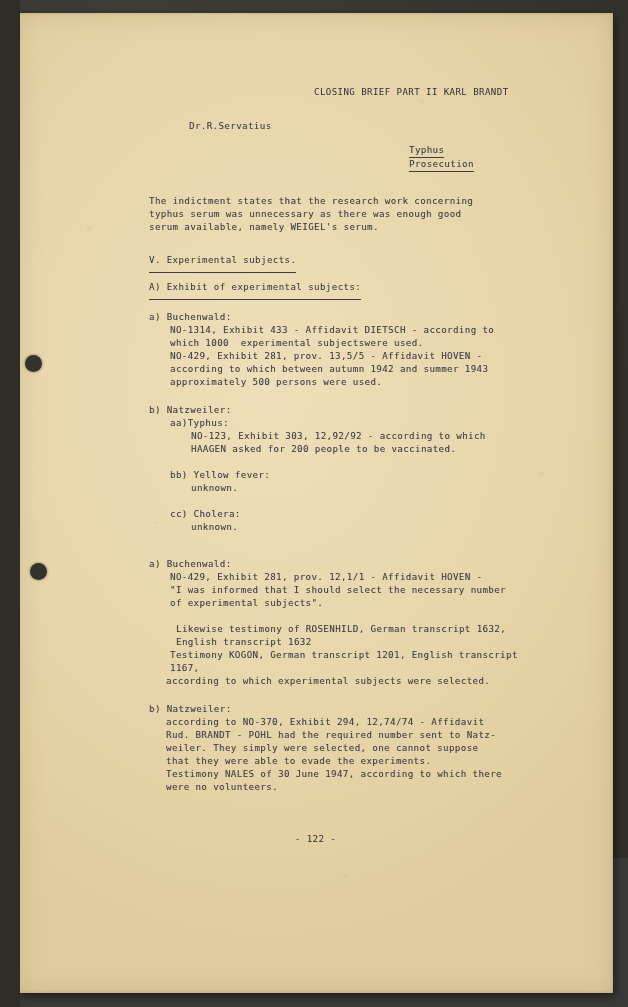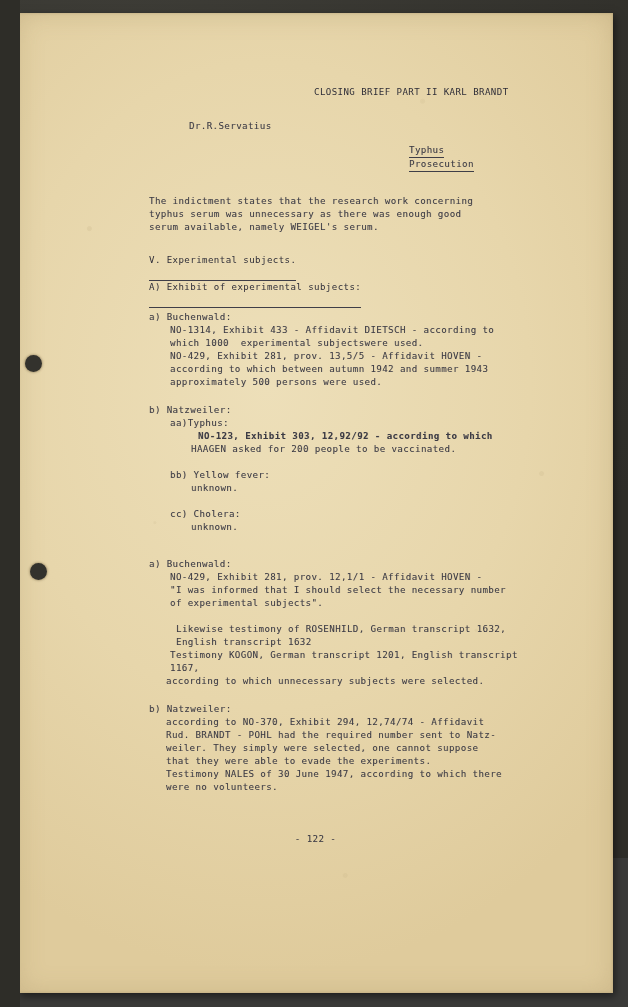--- a/index.html
+++ b/index.html
@@ -114,21 +114,21 @@
   
   .ink {
     color: #3c3b44;
     text-shadow: 0.4px 0.35px 0 rgba(90,85,95,0.30);
   }
   .ink-strong { color: #2f2e38; }
 
   
   .ul-solid {
     border-bottom: 1.1px solid #3f3e47;
-    padding-bottom: 13px;
+    padding-bottom: 5px;
   }
   .u-inline {
     border-bottom: 1px solid #3f3e47;
   }
 
   
   .folio {
     position: absolute;
     width: 595px;
     text-align: center;
@@ -167,21 +167,21 @@
       <div class="line ink" style="left:131px; top:298px;">a) Buchenwald:</div>
       <div class="line ink" style="left:152px; top:311px;">NO-1314, Exhibit 433 - Affidavit DIETSCH - according to</div>
       <div class="line ink" style="left:152px; top:324px;">which 1000  experimental subjectswere used.</div>
       <div class="line ink" style="left:152px; top:337px;">NO-429, Exhibit 281, prov. 13,5/5 - Affidavit HOVEN -</div>
       <div class="line ink" style="left:152px; top:350px;">according to which between autumn 1942 and summer 1943</div>
       <div class="line ink" style="left:152px; top:363px;">approximately 500 persons were used.</div>
 
       
       <div class="line ink" style="left:131px; top:391px;">b) Natzweiler:</div>
       <div class="line ink" style="left:152px; top:404px;">aa)Typhus:</div>
-      <div class="line ink" style="left:180px; top:417px;font-weight:bold;">NO-123, Exhibit 303, 12,92/92 - according to which</div>
+      <div class="line ink" style="left:173px; top:417px;">NO-123, Exhibit 303, 12,92/92 - according to which</div>
       <div class="line ink" style="left:173px; top:430px;">HAAGEN asked for 200 people to be vaccinated.</div>
 
       <div class="line ink" style="left:152px; top:456px;">bb) Yellow fever:</div>
       <div class="line ink" style="left:173px; top:469px;">unknown.</div>
 
       <div class="line ink" style="left:152px; top:495px;">cc) Cholera:</div>
       <div class="line ink" style="left:173px; top:508px;">unknown.</div>
 
       
       
@@ -189,21 +189,21 @@
       
       <div class="line ink" style="left:131px; top:545px;">a) Buchenwald:</div>
       <div class="line ink" style="left:152px; top:558px;">NO-429, Exhibit 281, prov. 12,1/1 - Affidavit HOVEN -</div>
       <div class="line ink" style="left:152px; top:571px;">"I was informed that I should select the necessary number</div>
       <div class="line ink" style="left:152px; top:584px;">of experimental subjects".</div>
 
       <div class="line ink" style="left:158px; top:610px;">Likewise testimony of ROSENHILD, German transcript 1632,</div>
       <div class="line ink" style="left:158px; top:623px;">English transcript 1632</div>
       <div class="line ink" style="left:152px; top:636px;">Testimony KOGON, German transcript 1201, English transcript</div>
       <div class="line ink" style="left:152px; top:649px;">1167,</div>
-      <div class="line ink" style="left:148px; top:662px;">according to which unnecessary subjects were selected.</div>
+      <div class="line ink" style="left:148px; top:662px;">according to which experimental subjects were selected.</div>
 
       
       <div class="line ink" style="left:131px; top:690px;">b) Natzweiler:</div>
       <div class="line ink" style="left:148px; top:703px;">according to NO-370, Exhibit 294, 12,74/74 - Affidavit</div>
       <div class="line ink" style="left:148px; top:716px;">Rud. BRANDT - POHL had the required number sent to Natz-</div>
       <div class="line ink" style="left:148px; top:729px;">weiler. They simply were selected, one cannot suppose</div>
       <div class="line ink" style="left:148px; top:742px;">that they were able to evade the experiments.</div>
       <div class="line ink" style="left:148px; top:755px;">Testimony NALES of 30 June 1947, according to which there</div>
       <div class="line ink" style="left:148px; top:768px;">were no volunteers.</div>
 

